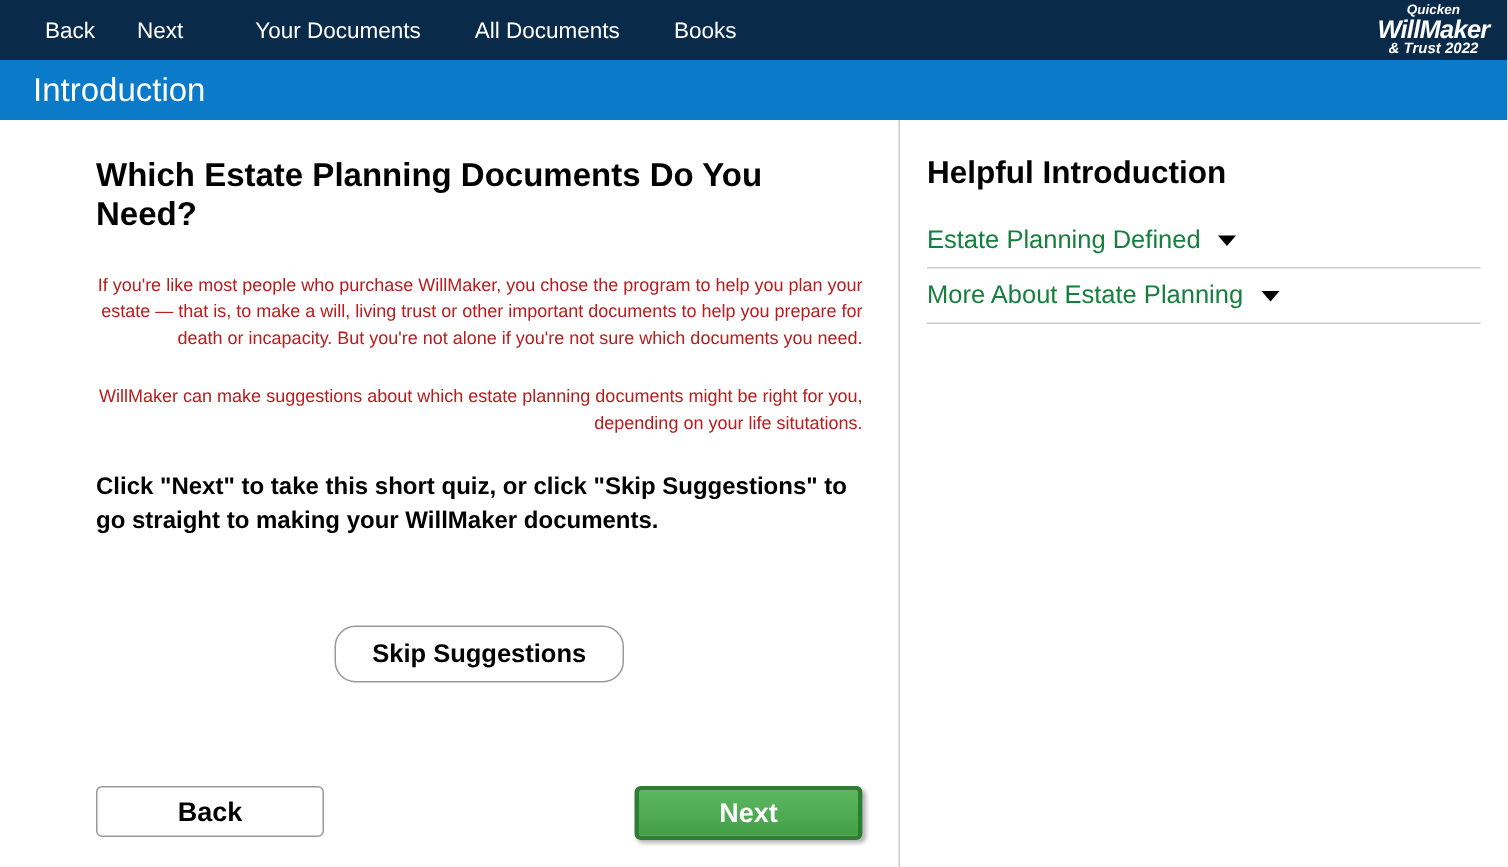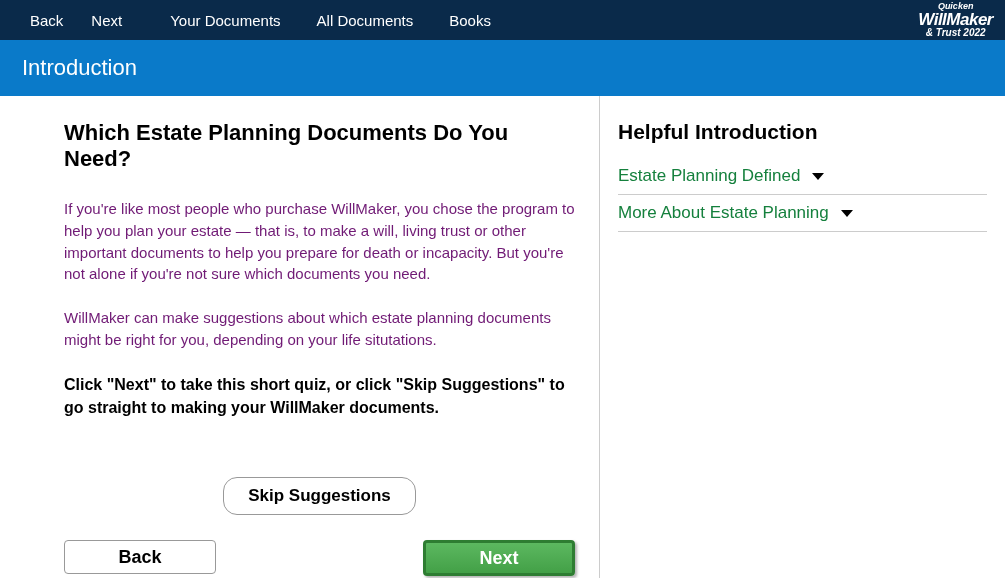--- a/index.html
+++ b/index.html
@@ -57,21 +57,21 @@
       font-style: italic;
       color: #fff;
       display: block;
     }
     .intro-bar {
       background: #0a7ac9;
       color: #fff;
       font-size: 22px;
       font-weight: 400;
       padding: 7px 22px;
-      height: 56px;
+      height: 40px;
       display: flex;
       align-items: center;
     }
     .content-area {
       display: flex;
       height: calc(578px - 80px);
       padding-left: 40px;
     }
     .main-panel {
       width: 560px;
@@ -79,24 +79,25 @@
       border-right: 1px solid #ccc;
       position: relative;
     }
     .main-title {
       font-size: 22px;
       font-weight: bold;
       color: #000;
       margin-bottom: 26px;
     }
     .body-text {
-      font-size: 15px;
+      font-size: 12px;
       line-height: 1.45;
-      color: #701a75;
+      color: #b91c1c;
       margin-bottom: 22px;
+      text-align: right;
     }
     .bold-text {
       font-size: 16px;
       font-weight: bold;
       line-height: 1.45;
       color: #000;
       margin-bottom: 18px;
     }
     .skip-btn-wrap {
       text-align: center;

